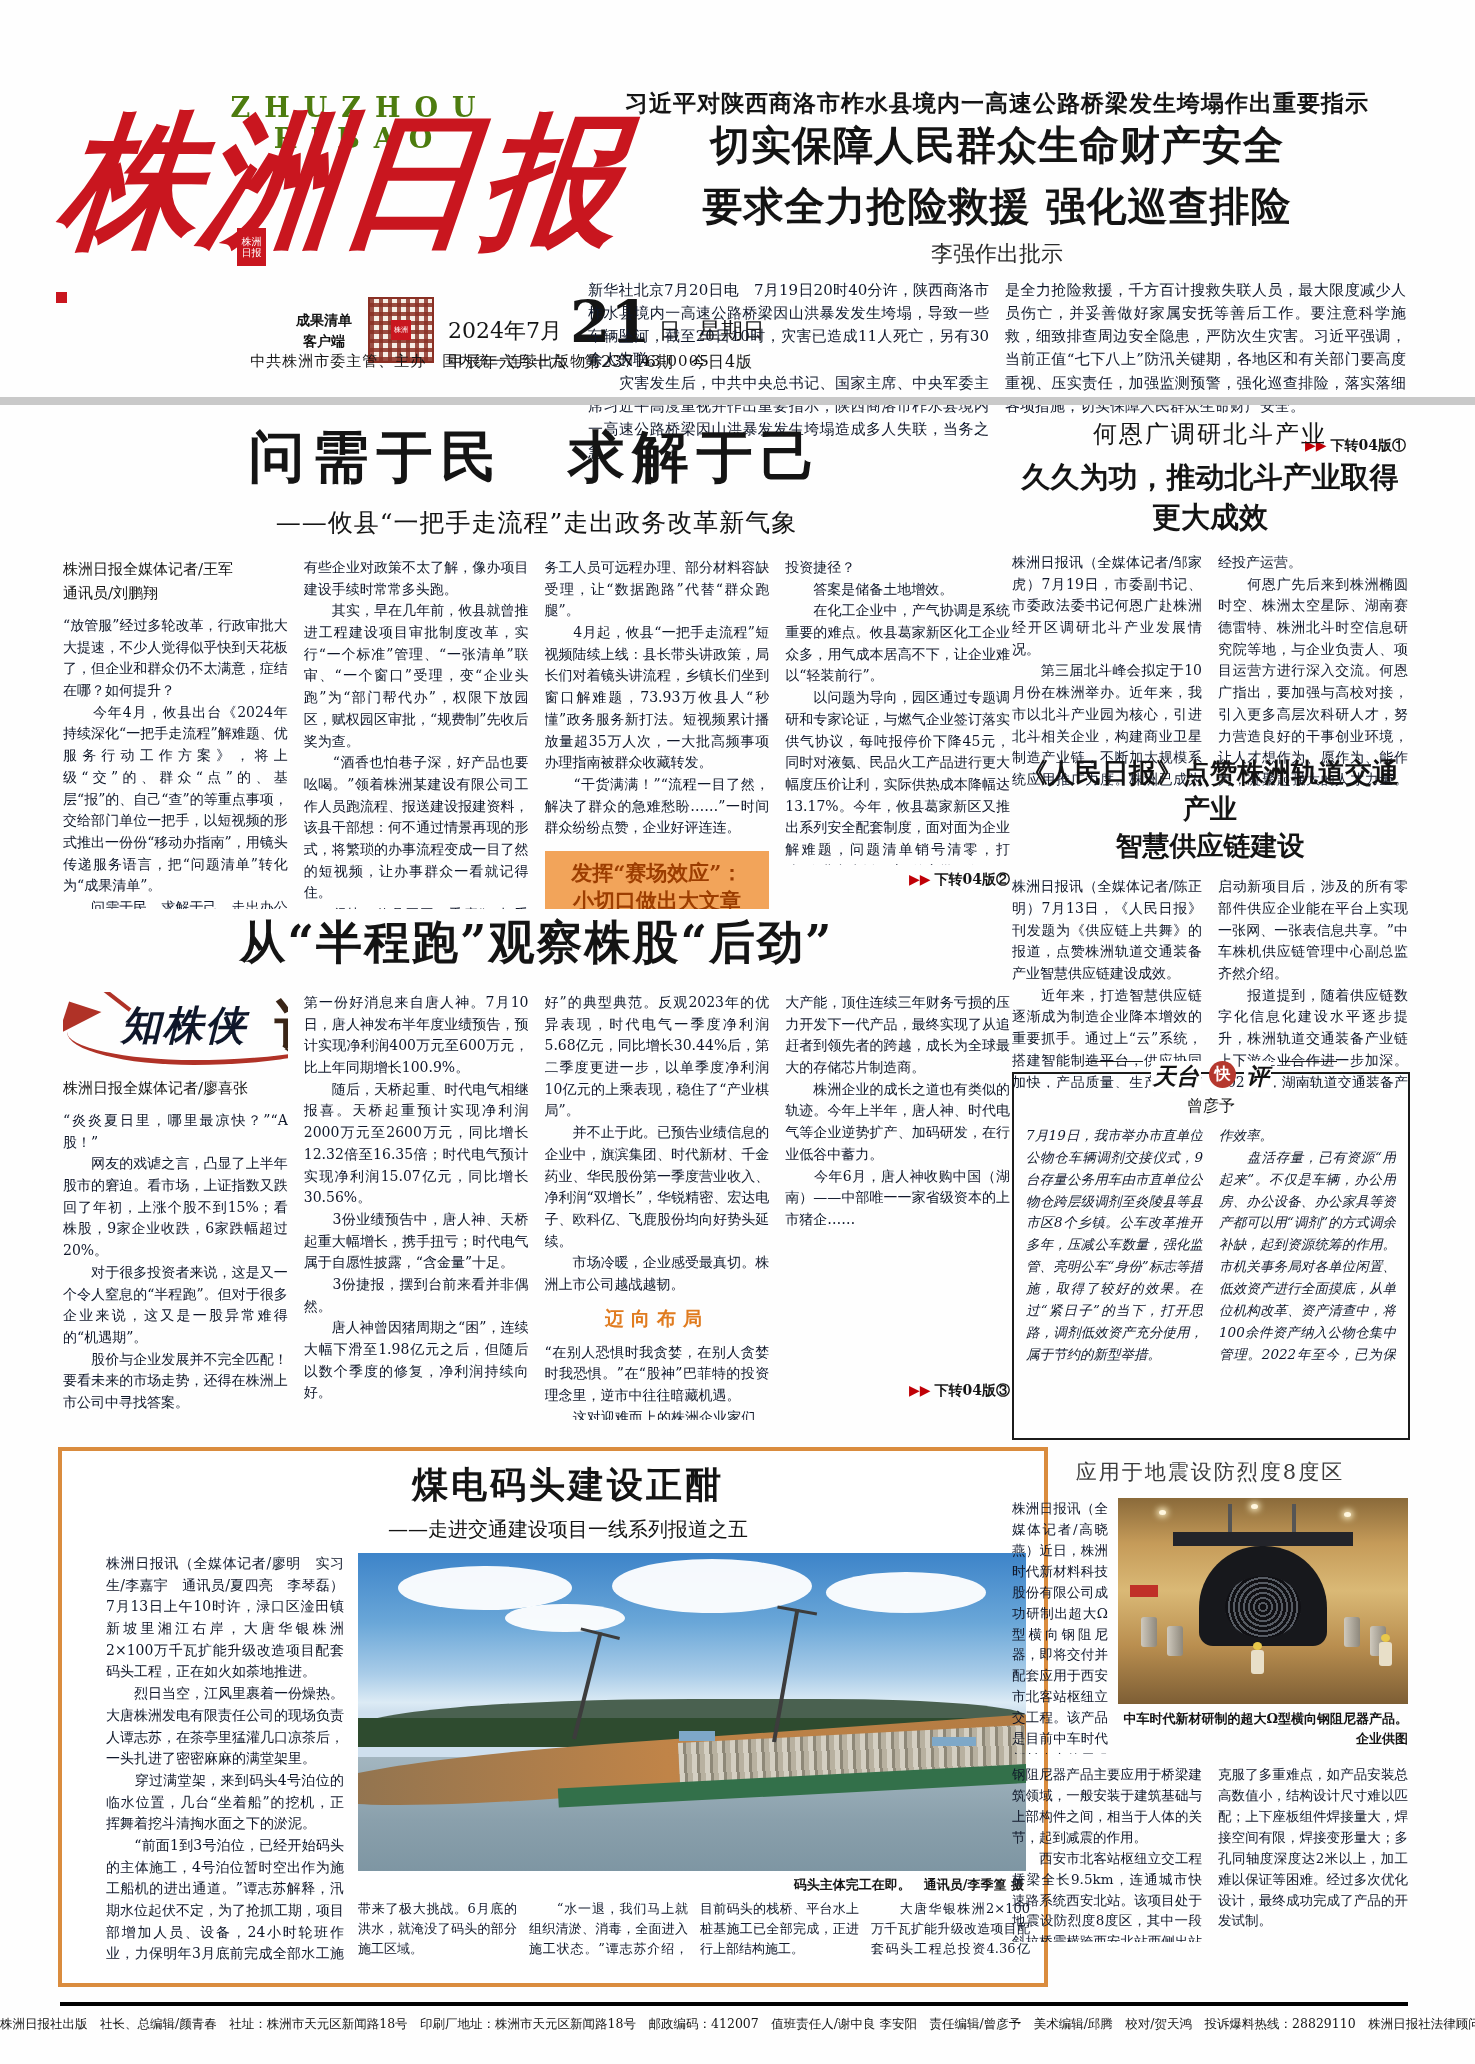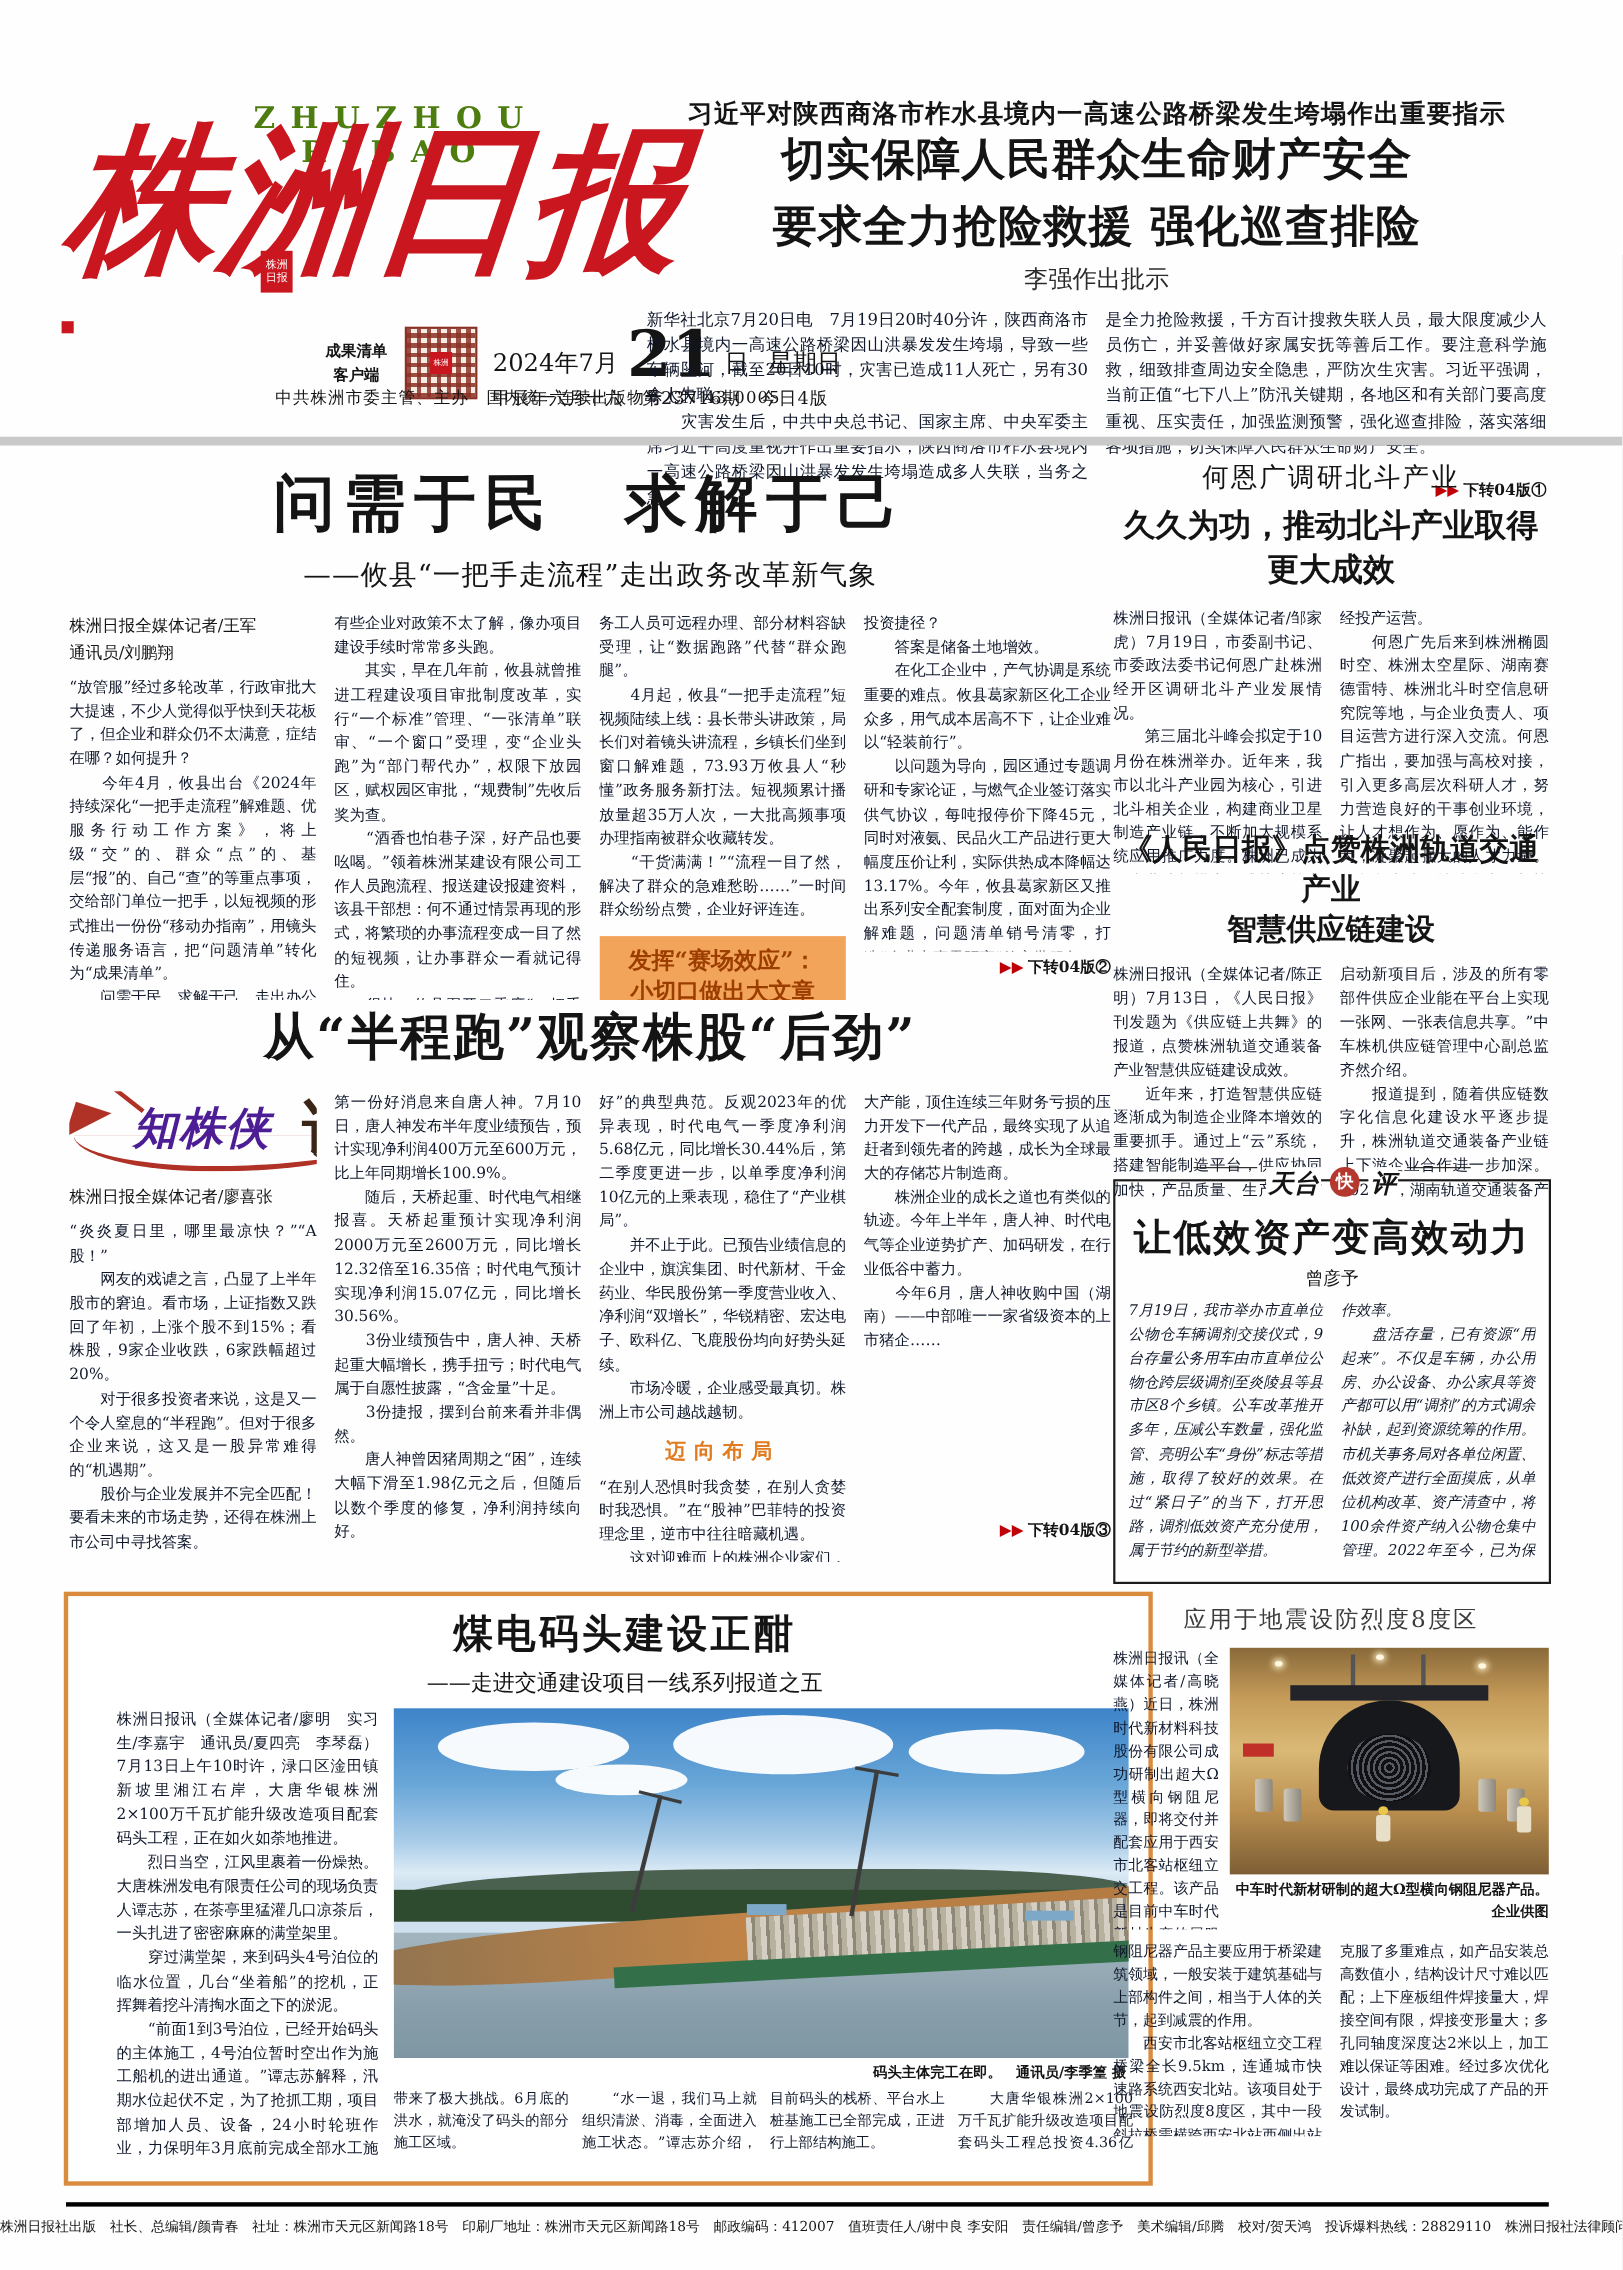--- a/index.html
+++ b/index.html
@@ -44,21 +44,21 @@
   .byline{font-size:15px;margin-bottom:10px;white-space:pre-line;line-height:1.6;}
   .orange-box{background:#f2a45a;color:#9c3d00;font-weight:bold;font-size:21px;line-height:1.35;
               text-align:center;padding:8px 4px;margin:12px 0;white-space:pre-line;}
   .orange-label{color:#e07b1f;font-weight:bold;font-size:19px;letter-spacing:7px;text-align:center;margin:10px 0;}
   .h-zzx{font-size:46px;font-weight:900;letter-spacing:2px;}
   
   .zzx-logo{position:relative;height:78px;margin-bottom:6px;}
   .zzx-nib{position:absolute;left:0;top:14px;width:0;height:0;border-top:34px solid #b03227;
            border-right:34px solid transparent;transform:rotate(18deg);}
   .zzx-nib2{position:absolute;left:26px;top:2px;width:46px;height:4px;background:#b03227;transform:rotate(38deg);}
-  .zzx-zhi{position:absolute;left:58px;top:6px;font-size:40px;font-weight:900;font-style:italic;color:#4c1d95;letter-spacing:2px;}
+  .zzx-zhi{position:absolute;left:58px;top:6px;font-size:40px;font-weight:900;font-style:italic;color:#0f172a;letter-spacing:2px;}
   .zzx-shuo{position:absolute;left:212px;top:-4px;font-size:58px;font-weight:900;color:#3a2517;}
   .zzx-swoosh{position:absolute;left:4px;top:40px;width:282px;height:28px;
               border-bottom:5px solid #b03227;border-radius:0 0 55% 45%/0 0 100% 100%;}
   
   .kicker-sm{font-size:24px;letter-spacing:2px;}
   .h-beidou{font-size:29px;font-weight:900;letter-spacing:0px;}
   .h-rmrb{font-size:27px;font-weight:900;line-height:1.35;}
   .kp-box{border:2px solid #1b1b1b;padding:10px 12px;}
   .kp-logo{display:flex;justify-content:center;gap:8px;margin-top:-23px;}
   .kp-logo .rule{width:58px;border-top:1.5px solid #1b1b1b;}
@@ -284,21 +284,20 @@
   </div>
 
   <div class="abs kp-box" style="left:1012px;top:1072px;width:370px;height:344px;">
     <div class="kp-logo">
       <span class="rule"></span>
       <span class="word">天台</span>
       <span class="kp-seal">快</span>
       <span class="word">评</span>
       <span class="rule"></span>
     </div>
-    <div class="h-kp center" style="margin-top:10px;">让低效资产变高效动力</div>
     <div class="kp-author center">曾彦予</div>
     <div class="cols" style="height:238px;">
       <div class="col body-text kp-body">7月19日，我市举办市直单位公物仓车辆调剂交接仪式，9台存量公务用车由市直单位公物仓跨层级调剂至炎陵县等县市区8个乡镇。公车改革推开多年，压减公车数量，强化监管、亮明公车“身份”标志等措施，取得了较好的效果。在过“紧日子”的当下，打开思路，调剂低效资产充分使用，属于节约的新型举措。
 　　提质增效，盘活资源“动起来”。乡村事务繁杂，但公务用车就那几辆，无法满足公务出行的实际需求。在这种背景下，将市直单位中不能充分发挥效用的车辆按实际需求调剂，实现闲置资产高效利用，不仅能更好地发挥资产的效用，也提升了基层干事的动力，提升了工</div>
       <div class="col body-text kp-body">作效率。
 　　盘活存量，已有资源“用起来”。不仅是车辆，办公用房、办公设备、办公家具等资产都可以用“调剂”的方式调余补缺，起到资源统筹的作用。市机关事务局对各单位闲置、低效资产进行全面摸底，从单位机构改革、资产清查中，将100余件资产纳入公物仓集中管理。2022年至今，已为保障省委巡视、省审计厅经济责任审计、主题教育、北斗峰会、文明城市创建等全市中心工作提供各类办公设施设备300余件，节约经费近100万元。
 　　“足国之道，节用裕民”。创新机制、建立公物仓集中管理，打通调剂渠道，使资产灵活使用，实现“上下左右一盘棋”。通过精打细算，让低效资产变成基层治理的高效动力，才能最终实现“节用裕民”。</div>
     </div>
   </div>
 

